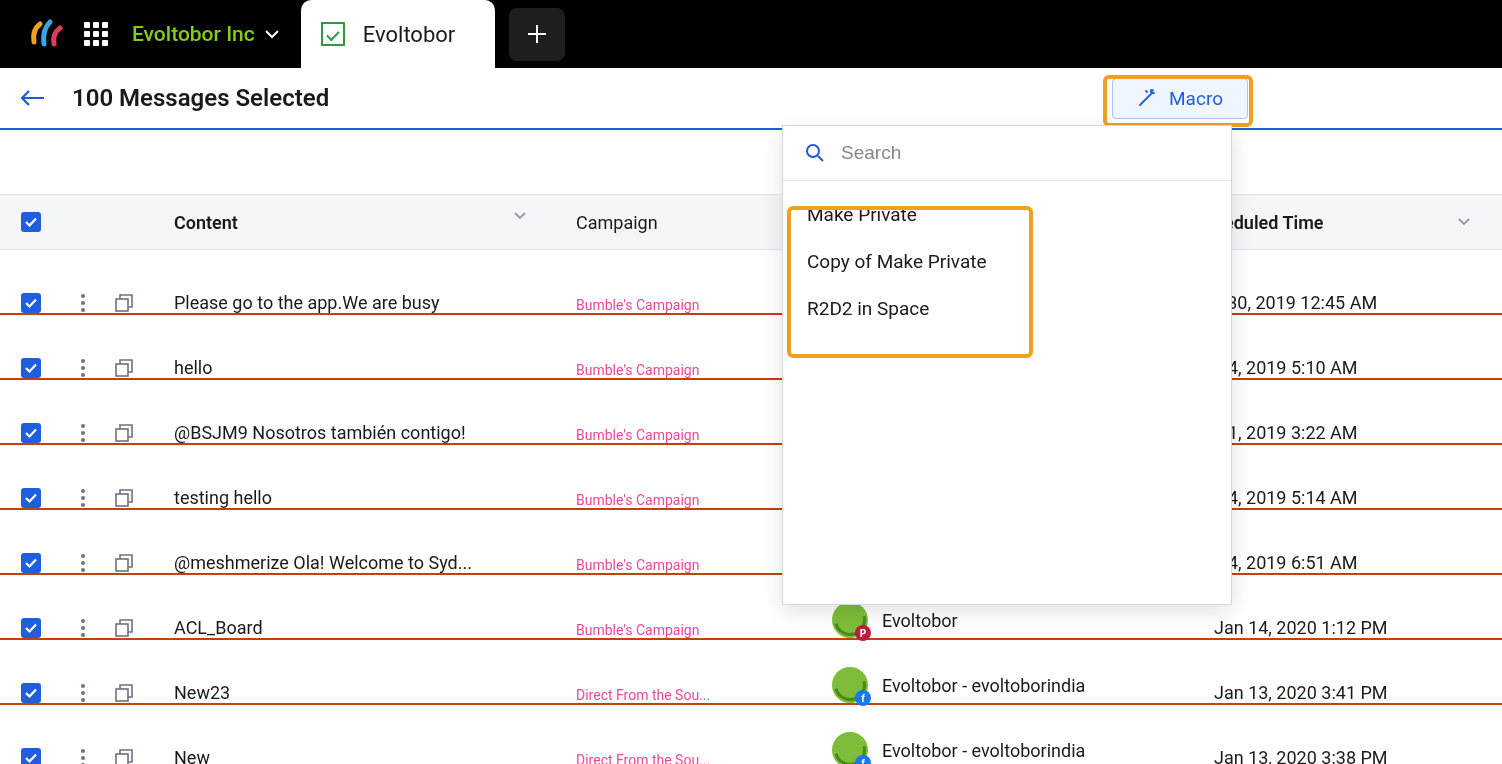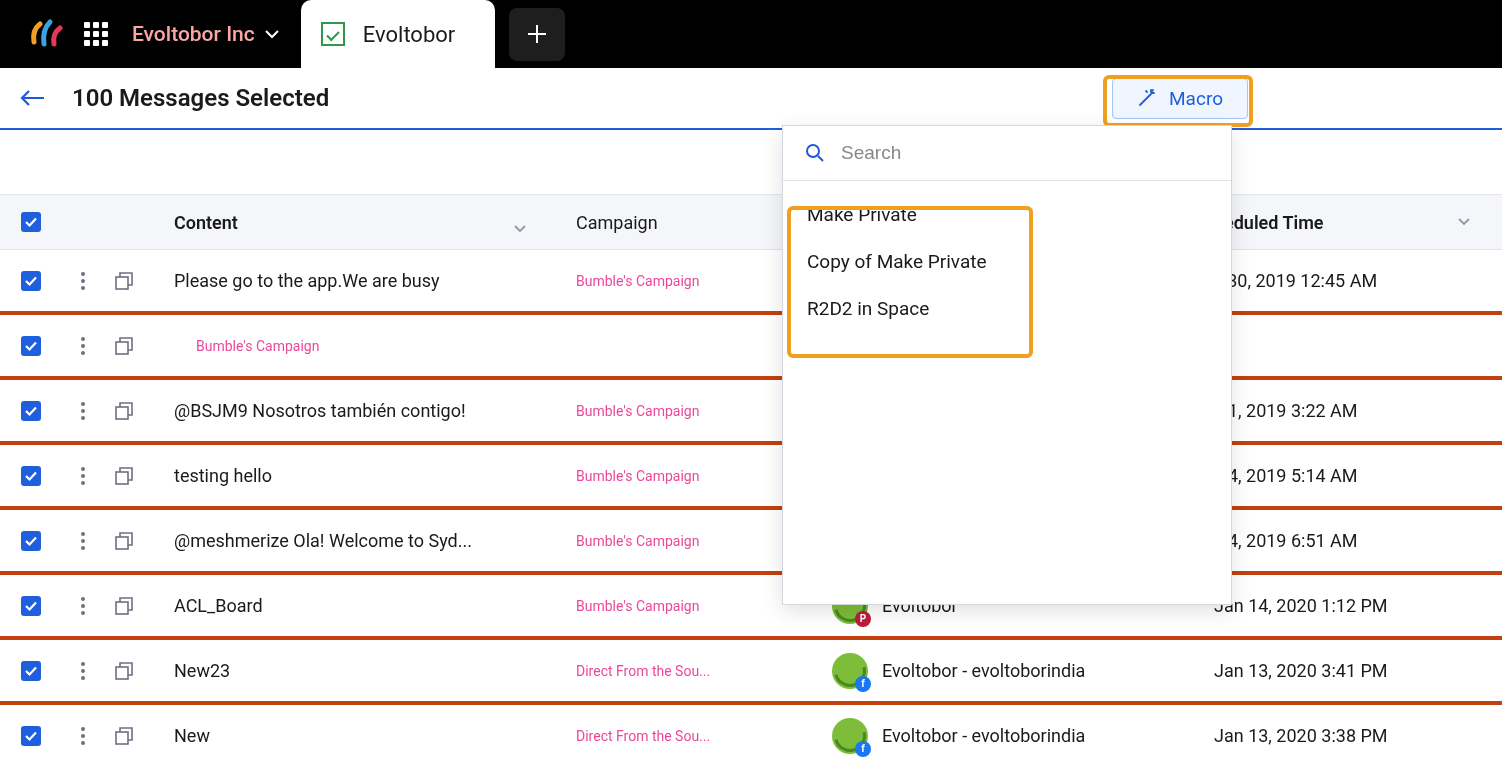--- a/index.html
+++ b/index.html
@@ -3,21 +3,21 @@
   <meta charset="utf-8">
   <style>
     * { margin: 0; padding: 0; box-sizing: border-box; }
     body { font-family: -apple-system, BlinkMacSystemFont, "Segoe UI", Roboto, sans-serif; background: #fff; width: 1502px; height: 764px; overflow: hidden; position: relative; }
     
     
     .topbar { background: #000; height: 68px; display: flex; align-items: center; }
     .logo { width: 40px; height: 40px; margin-left: 26px; display: flex; align-items: center; justify-content: center; }
     .apps-grid { width: 24px; height: 24px; margin-left: 18px; display: grid; grid-template-columns: repeat(3, 6px); grid-template-rows: repeat(3, 6px); gap: 3px; cursor: pointer; }
     .apps-grid span { background: #fff; border-radius: 1px; }
-    .workspace-selector { display: flex; align-items: center; color: #fca5a5; font-size: 21px; font-weight: 500; margin-left: 24px; cursor: pointer; gap: 10px; }
+    .workspace-selector { display: flex; align-items: center; color: #84cc16; font-size: 21px; font-weight: 500; margin-left: 24px; cursor: pointer; gap: 10px; }
     .tab { background: #fff; height: 68px; display: flex; align-items: center; padding: 0 40px 0 20px; border-top-left-radius: 10px; border-top-right-radius: 10px; margin-left: 22px; gap: 18px; }
     .tab-icon { width: 24px; height: 24px; border: 2.5px solid #2e9a47; position: relative; }
     .tab-icon::after { content: ""; position: absolute; left: 4px; top: 7px; width: 10px; height: 5px; border-left: 2.5px solid #2e9a47; border-bottom: 2.5px solid #2e9a47; transform: rotate(-45deg); }
     .tab-title { font-size: 22px; color: #1a1a1a; }
     .new-tab { width: 56px; height: 53px; background: #1e1e1e; display: flex; align-items: center; justify-content: center; border-radius: 8px; margin-left: 14px; cursor: pointer; }
     
     
     .selection-header { height: 62px; display: flex; align-items: center; border-bottom: 2px solid #1f5fde; padding: 12px 20px; position: relative; }
     .back-arrow { color: #2058db; cursor: pointer; margin-right: 26px; }
     .selection-title { font-size: 24px; font-weight: 600; color: #1a1a1a; }
@@ -25,26 +25,26 @@
     .macro-highlight { position: absolute; right: 249px; top: 7px; border: 4px solid #f0a020; border-radius: 6px; width: 150px; height: 52px; pointer-events: none; }
     
     
     .spacer { height: 64px; }
     
     
     .table-container { position: relative; }
     .table-header { display: flex; height: 56px; align-items: center; background: #f5f6fa; border-top: 1px solid #e3e4eb; border-bottom: 1px solid #e3e4eb; }
     .col-checkbox { width: 62px; display: flex; justify-content: center; }
     .col-actions { width: 112px; }
-    .col-content { width: 380px; font-weight: 600; font-size: 18px; color: #1a1a1a; display: flex; align-items: flex-end; justify-content: space-between; padding-right: 28px; }
+    .col-content { width: 380px; font-weight: 600; font-size: 18px; color: #1a1a1a; display: flex; align-items: flex-start; justify-content: space-between; padding-right: 28px; }
     .col-campaign { width: 270px; font-weight: 400; font-size: 18px; color: #1a1a1a; padding-left: 22px; }
     .col-account-header { width: 370px; font-weight: 600; font-size: 18px; }
     .col-scheduled { flex: 1; font-weight: 600; font-size: 18px; color: #1a1a1a; padding-left: 20px; display: flex; align-items: center; justify-content: space-between; padding-right: 32px; }
     
-    .table-row { display: flex; height: 65px; align-items: center; border-bottom: 4px solid #c2410c; }
+    .table-row { display: flex; height: 65px; align-items: flex-end; border-bottom: 2px solid #c2410c; }
     .row-actions { width: 112px; display: flex; align-items: center; gap: 24px; padding-left: 14px; }
     .dots-vertical { display: flex; flex-direction: column; gap: 3px; cursor: pointer; width: 14px; align-items: center; }
     .dots-vertical span { width: 4px; height: 4px; background: #6e7080; border-radius: 50%; }
     .expand-icon { cursor: pointer; color: #6e7080; }
     .row-content { width: 380px; font-size: 18px; color: #1a1a1a; padding-right: 20px; overflow: hidden; text-overflow: ellipsis; white-space: nowrap; }
     .row-campaign { width: 270px; font-size: 14px; color: #ec4899; padding-left: 22px; overflow: hidden; text-overflow: ellipsis; white-space: nowrap; }
     .row-account { width: 370px; font-size: 18px; color: #1a1a1a; display: flex; align-items: center; gap: 14px; padding-left: 8px; }
     .row-scheduled { flex: 1; font-size: 18px; color: #1a1a1a; padding-left: 20px; }
     
     .checkbox { width: 20px; height: 20px; background: #1f5fde; border-radius: 3px; display: flex; align-items: center; justify-content: center; cursor: pointer; }
@@ -186,20 +186,21 @@
           <div class="dots-vertical">
             <span></span>
             <span></span>
             <span></span>
           </div>
           <svg class="expand-icon" width="20" height="20" viewBox="0 0 20 20">
             <rect x="2" y="6" width="12" height="12" stroke="#6e7080" stroke-width="1.6" fill="none"></rect>
             <path d="M 6 6 L 6 2 L 18 2 L 18 14 L 14 14" stroke="#6e7080" stroke-width="1.6" fill="none"></path>
           </svg>
         </div>
+        <div class="row-content">hello</div>
         <div class="row-campaign">Bumble's Campaign</div>
         <div class="row-account"></div>
         <div class="row-scheduled">c 4, 2019 5:10 AM</div>
       </div>
       <div class="table-row">
         <div class="col-checkbox">
           <div class="checkbox">
             <svg width="14" height="14" viewBox="0 0 14 14">
               <path d="M 2 7 L 5.5 10.5 L 12 3.5" stroke-width="2.2" fill="none"></path>
             </svg>

